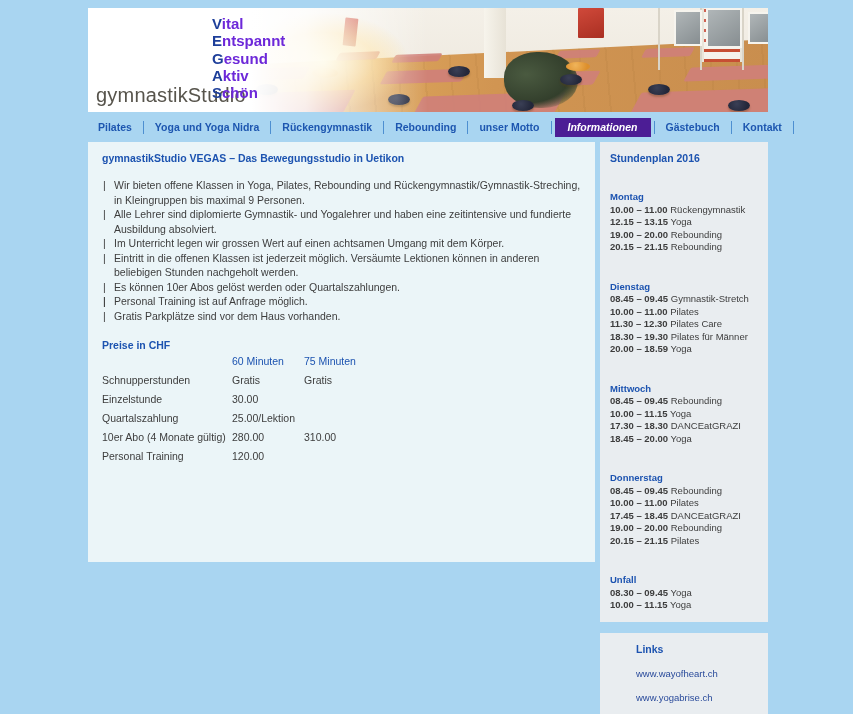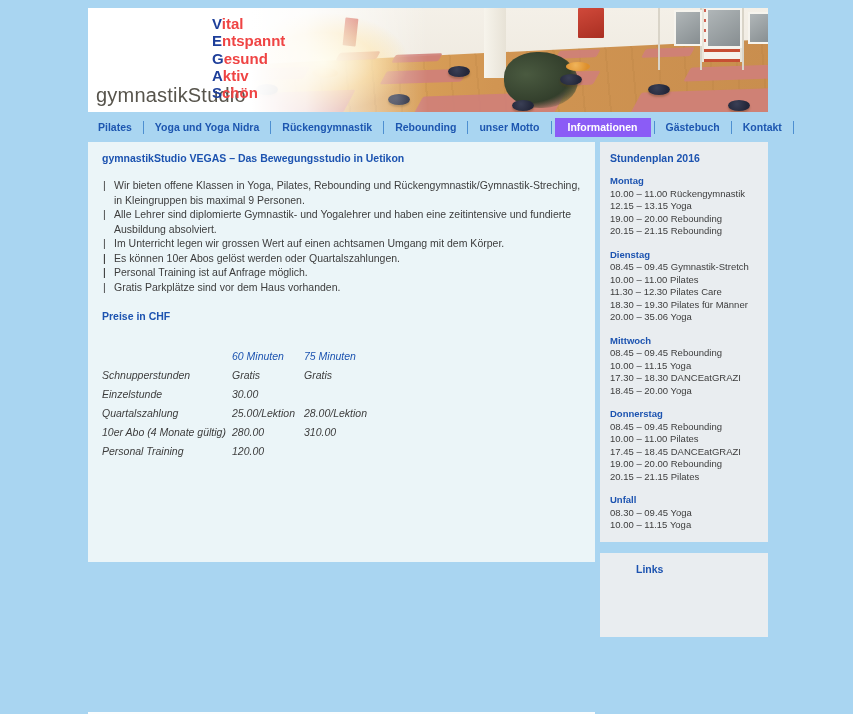--- a/index.html
+++ b/index.html
@@ -56,64 +56,64 @@
     position:absolute;left:120px;top:-12px;width:230px;height:132px;
     background:radial-gradient(closest-side, rgba(255,246,200,.95), rgba(255,214,120,.55) 45%, rgba(255,214,120,0) 75%);
   }
   .whitefade{position:absolute;inset:0;background:linear-gradient(90deg,#fff 0%,#fff 24%,rgba(255,255,255,.85) 32%,rgba(255,255,255,0) 50%);}
 
   .logo{position:absolute;left:0;top:0;width:100%;height:100%;z-index:6;}
   .logo-studio{position:absolute;left:8px;top:76px;font-size:20px;color:#57544c;letter-spacing:.2px;}
   .logo-words{position:absolute;left:124px;top:7px;}
   .logo-word{font-weight:bold;font-size:15px;line-height:17.3px;}
   .logo-word .initial{color:#1e3f9a;}
-  .logo-word .rest{color:#ef4444;}
+  .logo-word .rest{color:#6d28d9;}
 
   
   .nav{display:flex;align-items:center;margin-left:88px;margin-top:6px;height:19px;padding-left:2px;}
   .tab{
     color:#1d56b0;font-weight:bold;font-size:10.5px;
     padding:0 8px;height:19px;line-height:19px;cursor:pointer;white-space:nowrap;
   }
-  .tab.active{background:#8b5cf6;color:#fff;padding:0 13px;}
+  .tab.active{background:#4c1d95;color:#fff;padding:0 13px;font-style:italic;}
   .tabsep{width:1px;height:13px;background:#4d8fd1;margin:0 3px;}
 
   
   .cols{display:flex;align-items:flex-start;margin-left:88px;margin-top:5px;width:764px;}
   .main-box{
     width:507px;min-height:420px;box-sizing:border-box;
     background:#ebf5f8;padding:10px 14px 12px 14px;
   }
   .right-col{width:168px;margin-left:5px;}
   .side-box{background:#e9edf0;box-sizing:border-box;padding:10px 10px;}
   .schedule-box{min-height:388px;}
   .links-box{min-height:84px;margin-top:11px;padding-left:36px;}
 
   .page-title{color:#1c53b0;font-weight:bold;font-size:10.5px;line-height:13px;}
   ul.bullets{list-style:none;margin:13px 0 0 0;padding:0;}
   ul.bullets li{position:relative;padding-left:12px;line-height:14.5px;margin:0;}
   .bullet-marker{position:absolute;left:1px;top:0;color:#3d3d3d;}
 
   .prices-heading{margin-top:16px;color:#1c53b0;font-weight:bold;}
-  .price-table{margin-top:28px;font-style:italic;}
+  .price-table{margin-top:4px;}
   .price-row{display:flex;line-height:13px;margin-bottom:6px;}
   .price-row .c-label{width:130px;}
   .price-row .c-60{width:72px;}
   .price-row .c-75{flex:1;}
   .price-head{color:#1c53b0;}
   .price-row + .price-row{margin-top:6px;align-items:center;}
 
   .note{margin-top:17px;line-height:14.5px;}
 
   
   .schedule-title{color:#1c53b0;font-weight:bold;font-size:10.5px;margin-bottom:4px;}
-  .day{margin-top:11px;}
+  .day{margin-top:27px;}
   .day-name{color:#1c53b0;font-weight:bold;font-size:9.5px;line-height:12.5px;}
   .entry{font-size:9.5px;line-height:12.5px;white-space:nowrap;}
-  .entry .time{font-weight:normal;}
+  .entry .time{font-weight:bold;}
   .links-title{color:#1c53b0;font-weight:bold;}
   .link-item{display:block;color:#2a4b9b;text-decoration:none;font-size:9.5px;margin-top:13px;cursor:pointer;}
 
   
   .footer-strip{
     margin-left:88px;margin-top:75px;width:507px;height:38px;
     background:#fcfdfd;box-sizing:border-box;
     display:flex;align-items:center;padding-left:13px;
     color:#1d56b0;font-size:9.5px;white-space:nowrap;
   }
@@ -194,21 +194,21 @@
       <div class="tabsep"></div>
     </div>
 
   <div class="cols">
     <div class="main-box">
       <div class="page-title">gymnastikStudio VEGAS – Das Bewegungsstudio in Uetikon</div>
       <ul class="bullets" id="bullets">
           <li><span class="bullet-marker">|</span><span class="bullet-text">Wir bieten offene Klassen in Yoga, Pilates, Rebounding und Rückengymnastik/Gymnastik-Streching, in Kleingruppen bis maximal 9 Personen.</span></li>
           <li><span class="bullet-marker">|</span><span class="bullet-text">Alle Lehrer sind diplomierte Gymnastik- und Yogalehrer und haben eine zeitintensive und fundierte Ausbildung absolviert.</span></li>
           <li><span class="bullet-marker">|</span><span class="bullet-text">Im Unterricht legen wir grossen Wert auf einen achtsamen Umgang mit dem Körper.</span></li>
-          <li><span class="bullet-marker">|</span></li>
+          <li><span class="bullet-marker">|</span><span class="bullet-text">Eintritt in die offenen Klassen ist jederzeit möglich. Versäumte Lektionen können in anderen beliebigen Stunden nachgeholt werden.</span></li>
           <li><span class="bullet-marker">|</span><span class="bullet-text">Es können 10er Abos gelöst werden oder Quartalszahlungen.</span></li>
           <li><span class="bullet-marker">|</span></li>
           <li><span class="bullet-marker">|</span><span class="bullet-text">Personal Training ist auf Anfrage möglich.</span></li>
           <li><span class="bullet-marker">|</span><span class="bullet-text">Gratis Parkplätze sind vor dem Haus vorhanden.</span></li>
         </ul>
       <div class="prices-heading">Preise in CHF</div>
       <div class="price-table" id="price-table">
           <div class="price-row">
             <div class="c-label"></div>
             <div class="c-60 price-head">60 Minuten</div>
@@ -219,21 +219,20 @@
             <div class="c-60">Gratis</div>
             <div class="c-75">Gratis</div>
           </div>
           <div class="price-row">
             <div class="c-label">Einzelstunde</div>
             <div class="c-60">30.00</div>
           </div>
           <div class="price-row">
             <div class="c-label">Quartalszahlung</div>
             <div class="c-60">25.00/Lektion</div>
-            <div class="c-75">28.00/Lektion</div>
           </div>
           <div class="price-row">
             <div class="c-label">10er Abo (4 Monate gültig)</div>
             <div class="c-60">280.00</div>
             <div class="c-75">310.00</div>
           </div>
           <div class="price-row">
             <div class="c-label">Personal Training</div>
             <div class="c-60">120.00</div>
             <div class="c-75"></div>
@@ -250,21 +249,21 @@
               <div class="entry"><span class="time">12.15 – 13.15</span> <span class="activity">Yoga</span></div>
               <div class="entry"><span class="time">19.00 – 20.00</span> <span class="activity">Rebounding</span></div>
               <div class="entry"><span class="time">20.15 – 21.15</span> <span class="activity">Rebounding</span></div>
             </div>
             <div class="day">
               <div class="day-name">Dienstag</div>
               <div class="entry"><span class="time">08.45 – 09.45</span> <span class="activity">Gymnastik-Stretch</span></div>
               <div class="entry"><span class="time">10.00 – 11.00</span> <span class="activity">Pilates</span></div>
               <div class="entry"><span class="time">11.30 – 12.30</span> <span class="activity">Pilates Care</span></div>
               <div class="entry"><span class="time">18.30 – 19.30</span> <span class="activity">Pilates für Männer</span></div>
-              <div class="entry"><span class="time">20.00 – 35.06</span> <span class="activity">Yoga</span></div>
+              <div class="entry"><span class="time">20.00 – 18.59</span> <span class="activity">Yoga</span></div>
             </div>
             <div class="day">
               <div class="day-name">Mittwoch</div>
               <div class="entry"><span class="time">08.45 – 09.45</span> <span class="activity">Rebounding</span></div>
               <div class="entry"><span class="time">10.00 – 11.15</span> <span class="activity">Yoga</span></div>
               <div class="entry"><span class="time">17.30 – 18.30</span> <span class="activity">DANCEatGRAZI</span></div>
               <div class="entry"><span class="time">18.45 – 20.00</span> <span class="activity">Yoga</span></div>
             </div>
             <div class="day">
               <div class="day-name">Donnerstag</div>
@@ -276,19 +275,23 @@
             </div>
             <div class="day">
               <div class="day-name">Unfall</div>
               <div class="entry"><span class="time">08.30 – 09.45</span> <span class="activity">Yoga</span></div>
               <div class="entry"><span class="time">10.00 – 11.15</span> <span class="activity">Yoga</span></div>
             </div>
           </div>
       </div>
       <div class="side-box links-box">
         <div class="links-title">Links</div>
+        <div id="side-links">
+            <a class="link-item">www.wayofheart.ch</a>
+            <a class="link-item">www.yogabrise.ch</a>
+          </div>
       </div>
     </div>
   </div>
 
   <div class="footer-strip" id="footer-strip"></div>
 
 </div>
 
 </body></html>

